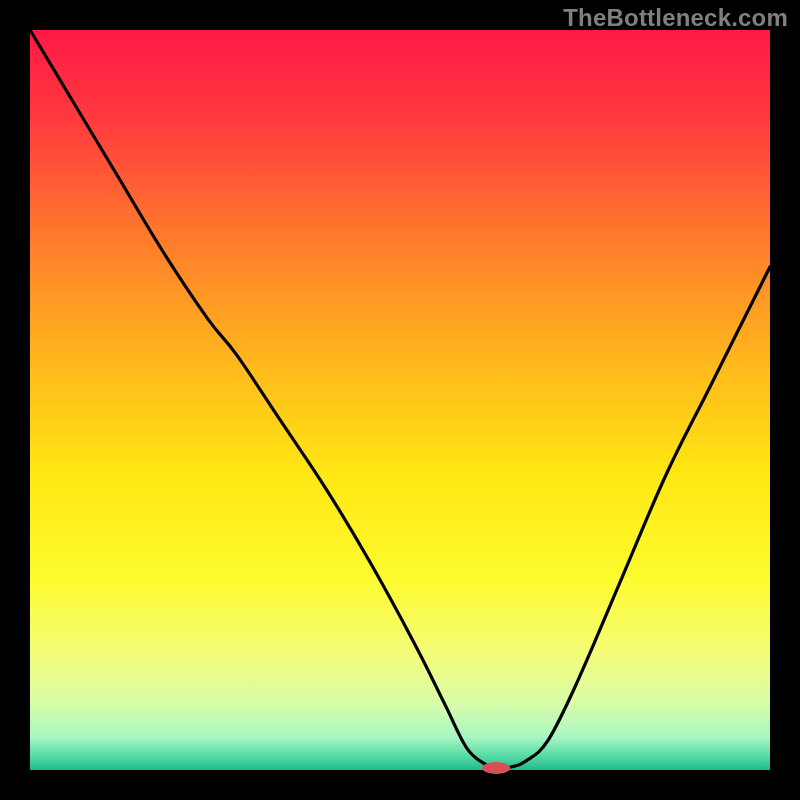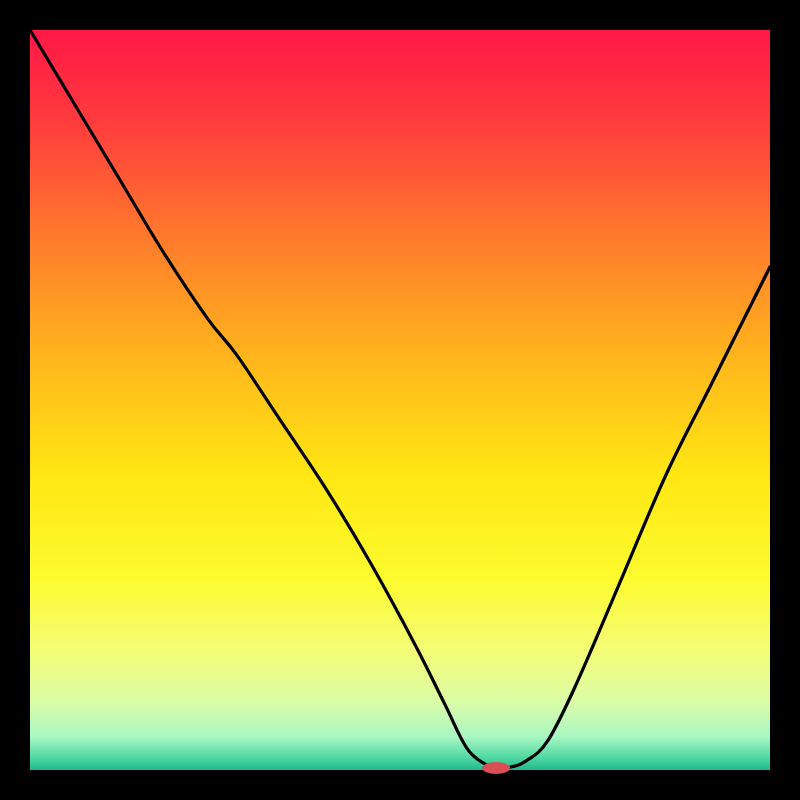--- a/index.html
+++ b/index.html
@@ -57,13 +57,14 @@
     </clipPath>
   </defs>
 
   <rect id="plot-bg" x="30" y="30" width="740" height="740" fill="url(#bg-grad)" clip-path="url(#plot-clip)"></rect>
 
   <path id="curve-path" fill="none" stroke="#000" stroke-width="3.2" stroke-linejoin="round" stroke-linecap="round" clip-path="url(#plot-clip)" d="M 30,30 C 37.992000000000004,43.32 58.41600000000001,77.36 74.4,104 C 90.384,130.64 102.816,151.36 118.8,178 C 134.784,204.64 147.21599999999998,226.692 163.2,252 C 179.184,277.308 194.28,299.95200000000006 207.6,318.6 C 220.92,337.248 223.88000000000002,336.95199999999994 237.20000000000002,355.59999999999997 C 250.52,374.248 265.61600000000004,398.22400000000005 281.6,422.20000000000005 C 297.584,446.17600000000004 310.016,463.492 326,488.8 C 341.984,514.108 354.41600000000005,534.828 370.40000000000003,562.8 C 386.384,590.7719999999999 401.48,618.892 414.8,644.2 C 428.12,669.508 435.076,684.752 444.40000000000003,703.4 C 453.72400000000005,722.048 459.274,736.8775999999999 466.59999999999997,747.8 C 473.92599999999993,758.7224 479.77199999999993,760.3504 485.09999999999997,764.08 C 490.428,767.8096 491.538,767.9872 496.2,768.52 C 500.86199999999997,769.0527999999999 505.672,768.372 511,767.04 C 516.328,765.708 519.14,765.9152 525.8,761.12 C 532.4599999999999,756.3248 538.6759999999999,754.7855999999999 548,740.4 C 557.3240000000001,726.0144 564.28,710.504 577.6,681.2 C 590.9200000000001,651.8960000000001 606.016,614.8960000000001 622,577.6 C 637.984,540.304 650.4159999999999,508.632 666.4,474 C 682.384,439.368 692.152,422.496 710.8000000000001,385.2 C 729.4480000000001,347.904 759.344,288.11199999999997 770,266.79999999999995"></path>
 
   <ellipse id="marker-el" fill="#d94f55" cx="496.2" cy="768" rx="14" ry="6"></ellipse>
 </svg>
 
+<div class="watermark">TheBottleneck.com</div>
 </div>
 
 </body></html>

